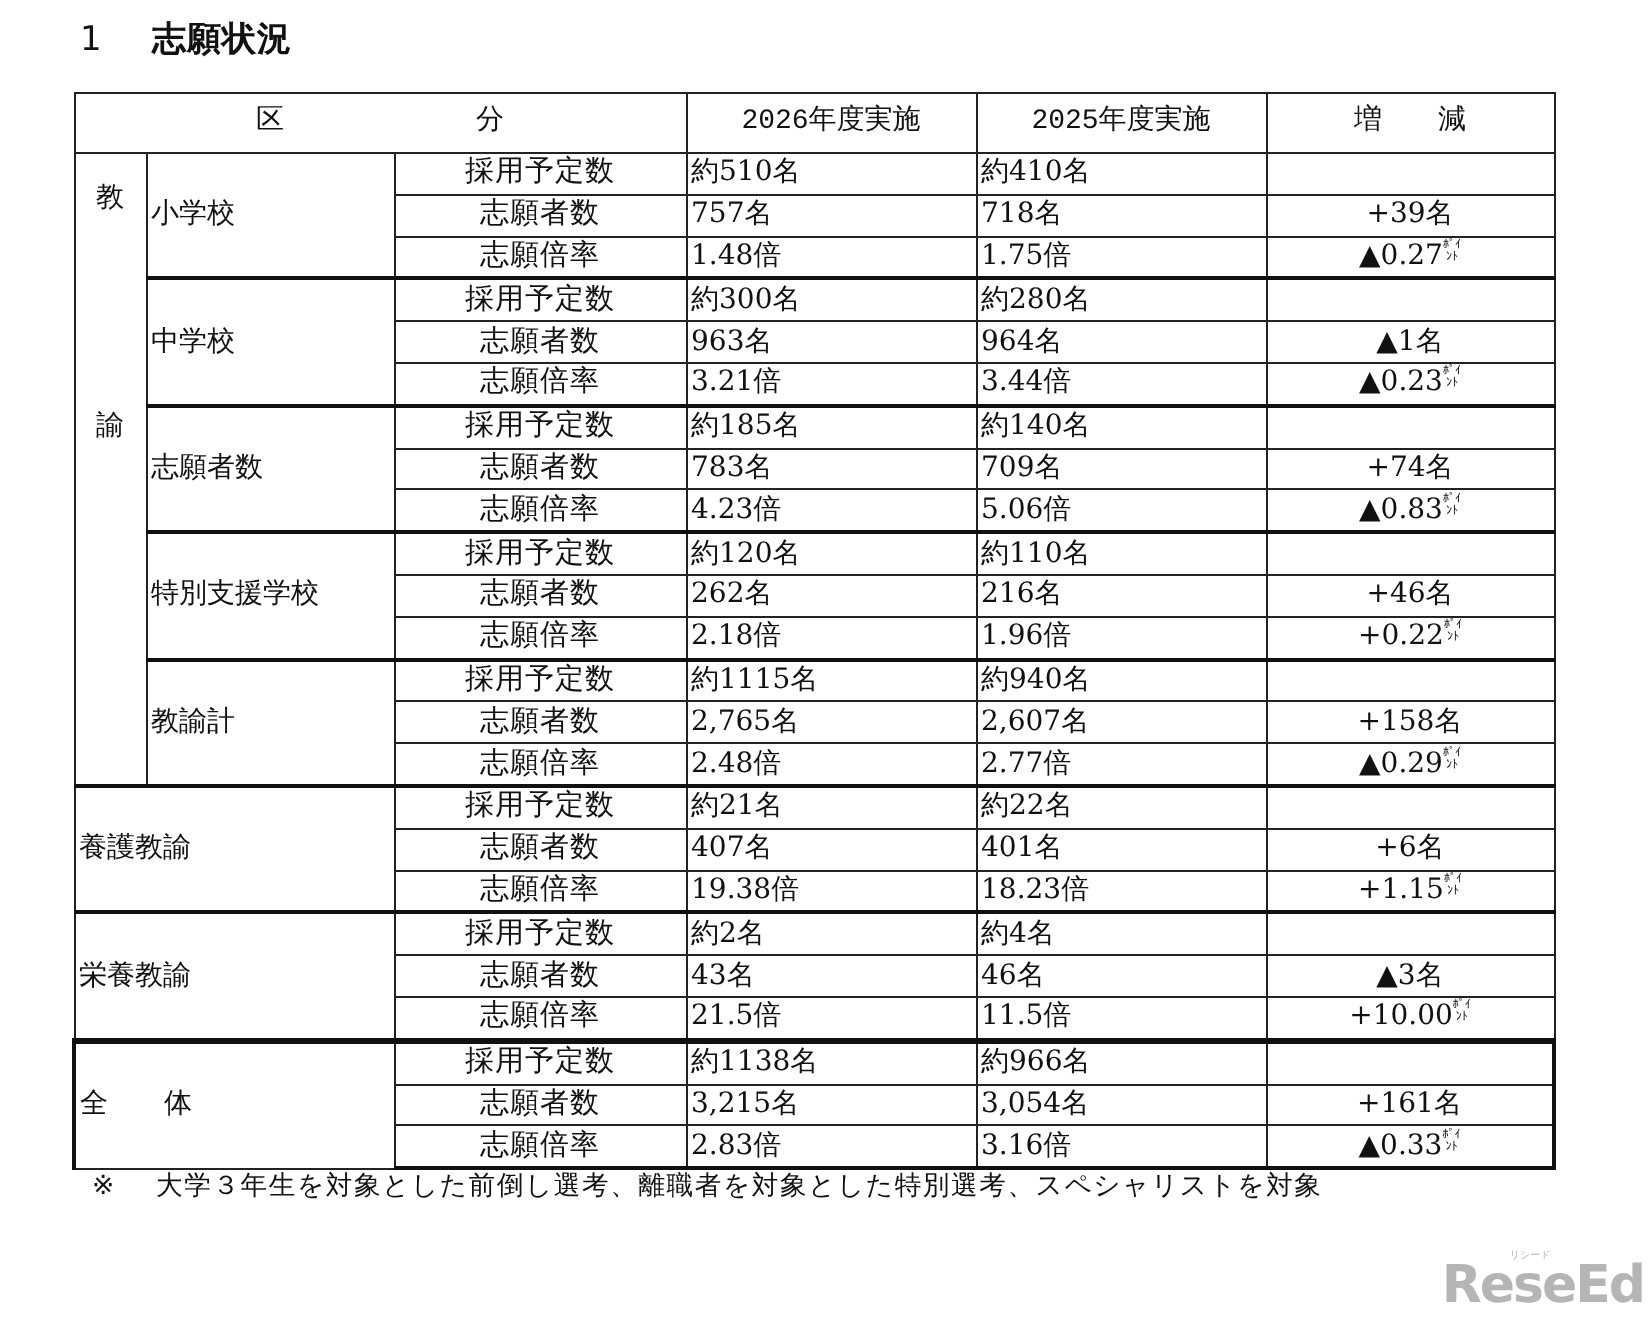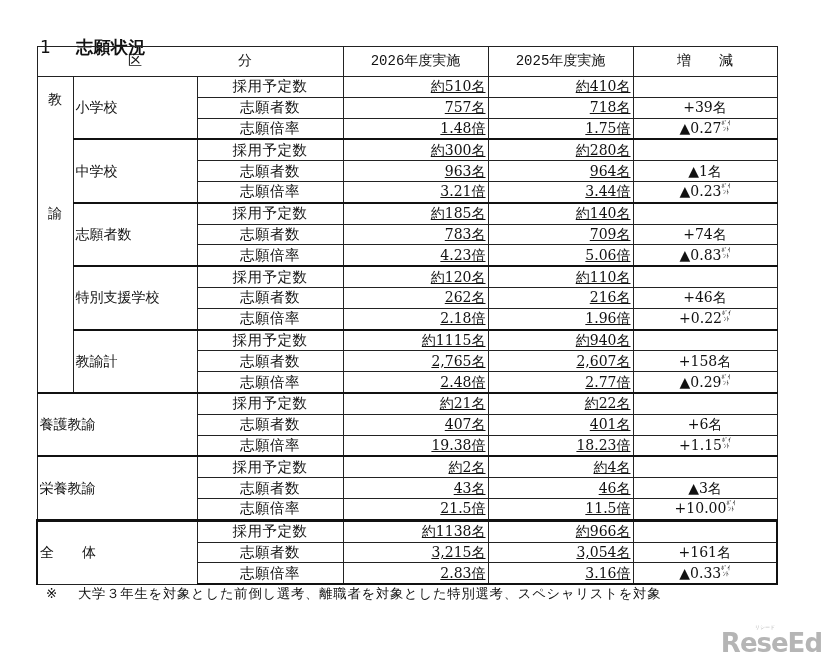--- a/index.html
+++ b/index.html
@@ -1,30 +1,30 @@
 <!DOCTYPE html>
 <html><head>
 <meta charset="utf-8">
 <style>
   html, body { margin: 0; padding: 0; background: #ffffff; }
   body { width: 826px; height: 664px; position: relative; overflow: hidden;
          font-family: "DejaVu Serif", "Liberation Serif", serif; color: #111; }
   .title { position: absolute; left: 40px; top: 8px; font-family: "DejaVu Sans", "Liberation Sans", sans-serif;
-           font-size: 17px; font-weight: bold; letter-spacing: 0.5px; margin-top: 28px; }
+           font-size: 17px; font-weight: bold; letter-spacing: 0.5px; }
   .title .num { display: inline-block; width: 36px; font-weight: normal; }
   table.main { position: absolute; left: 36px; top: 46px; border-collapse: collapse;
                table-layout: fixed; font-size: 14px; }
   table.main td, table.main th { border: 1px solid #222; padding: 0 2px; height: 19.8px;
                line-height: 19px; white-space: nowrap; overflow: hidden; font-weight: normal; }
   table.main th { height: 29px; font-family: Liberation Mono, monospace; font-size: 14px; margin-top: 35px; }
   table.main th.h-div span { display: inline-block; width: 110px; text-align: center; }
   .cat { text-align: left; font-family: "DejaVu Sans", "Liberation Sans", sans-serif; }
   .vert { text-align: center; font-family: "DejaVu Sans", "Liberation Sans", sans-serif; line-height: 60px; }
   .metric { text-align: center; font-family: "DejaVu Sans", "Liberation Sans", sans-serif; font-size: 14.5px; letter-spacing: 0.5px; }
-  .num-cell { text-align: right; text-decoration: underline; }
+  .num-cell { text-align: left; }
   .chg { text-align: center; }
   .pt { font-size: 6px; display: inline-block; line-height: 6px; vertical-align: 2px; width: 9px; }
   tr.group-top td { border-top: 2px solid #111; }
   tr.total-first td { border-top: 3px solid #111; }
   .total-box { border-left: 2px solid #111 !important; }
   .total-right { border-right: 2px solid #111 !important; }
   tr.total-last td { border-bottom: 2px solid #111; }
   .note { position: absolute; left: 46px; top: 583px; font-family: "DejaVu Sans", "Liberation Sans", sans-serif;
           font-size: 13.3px; line-height: 22px; letter-spacing: 0.8px; }
   .note .mark { display: inline-block; width: 32px; }

